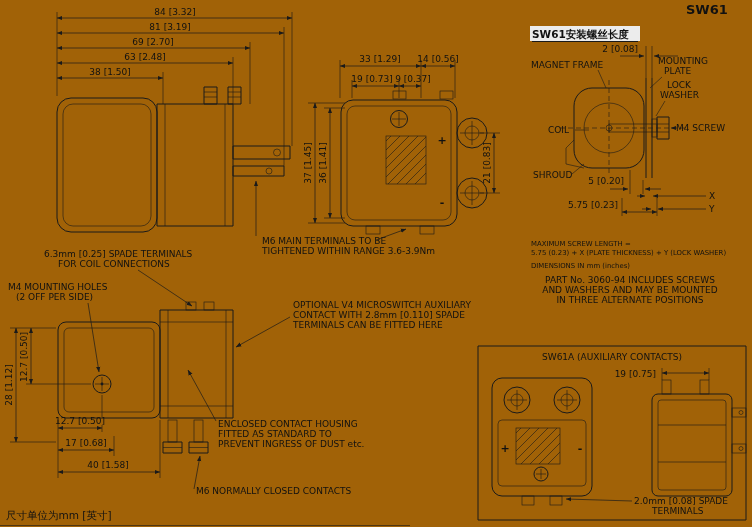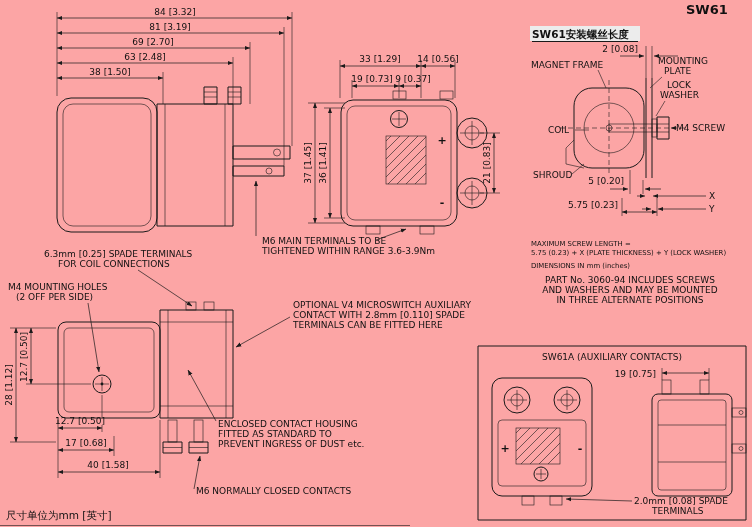--- a/index.html
+++ b/index.html
@@ -1,16 +1,16 @@
 <!DOCTYPE html>
 <html><head>
 <meta charset="utf-8">
 <style>
   html,body{margin:0;padding:0;background:#ffffff;}
-  .stage{position:relative;width:752px;height:527px;background:#fca5a5;overflow:hidden;}
+  .stage{position:relative;width:752px;height:527px;background:#a16207;overflow:hidden;}
   svg{display:block;}
   .ln{stroke:#1a1a1a;stroke-width:1;fill:none;stroke-linejoin:round;}
   .thin{stroke:#1a1a1a;stroke-width:0.6;fill:none;}
   .dim{stroke:#1a1a1a;stroke-width:0.7;fill:none;}
   .dash{stroke:#1a1a1a;stroke-width:0.6;fill:none;stroke-dasharray:5 3;}
   text{font-family:"DejaVu Sans","Liberation Sans",sans-serif;font-size:9px;fill:#111111;}
   .t7{font-size:6.9px;}
   .cn{font-size:10.5px;font-weight:bold;}
   .ttl{font-size:13px;font-weight:bold;}
   .ft{font-size:10.5px;}

